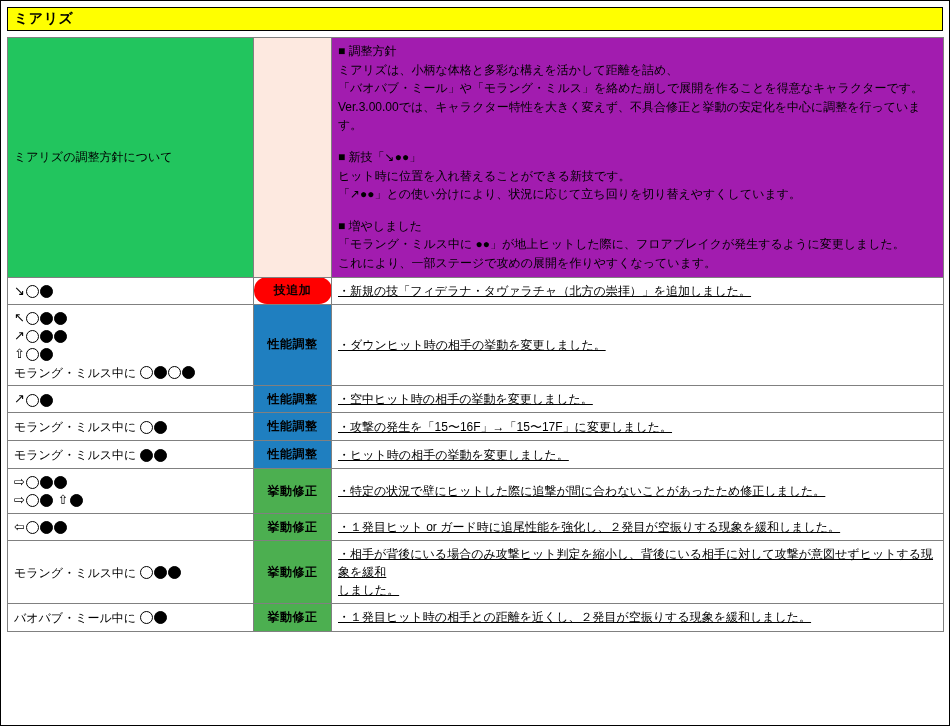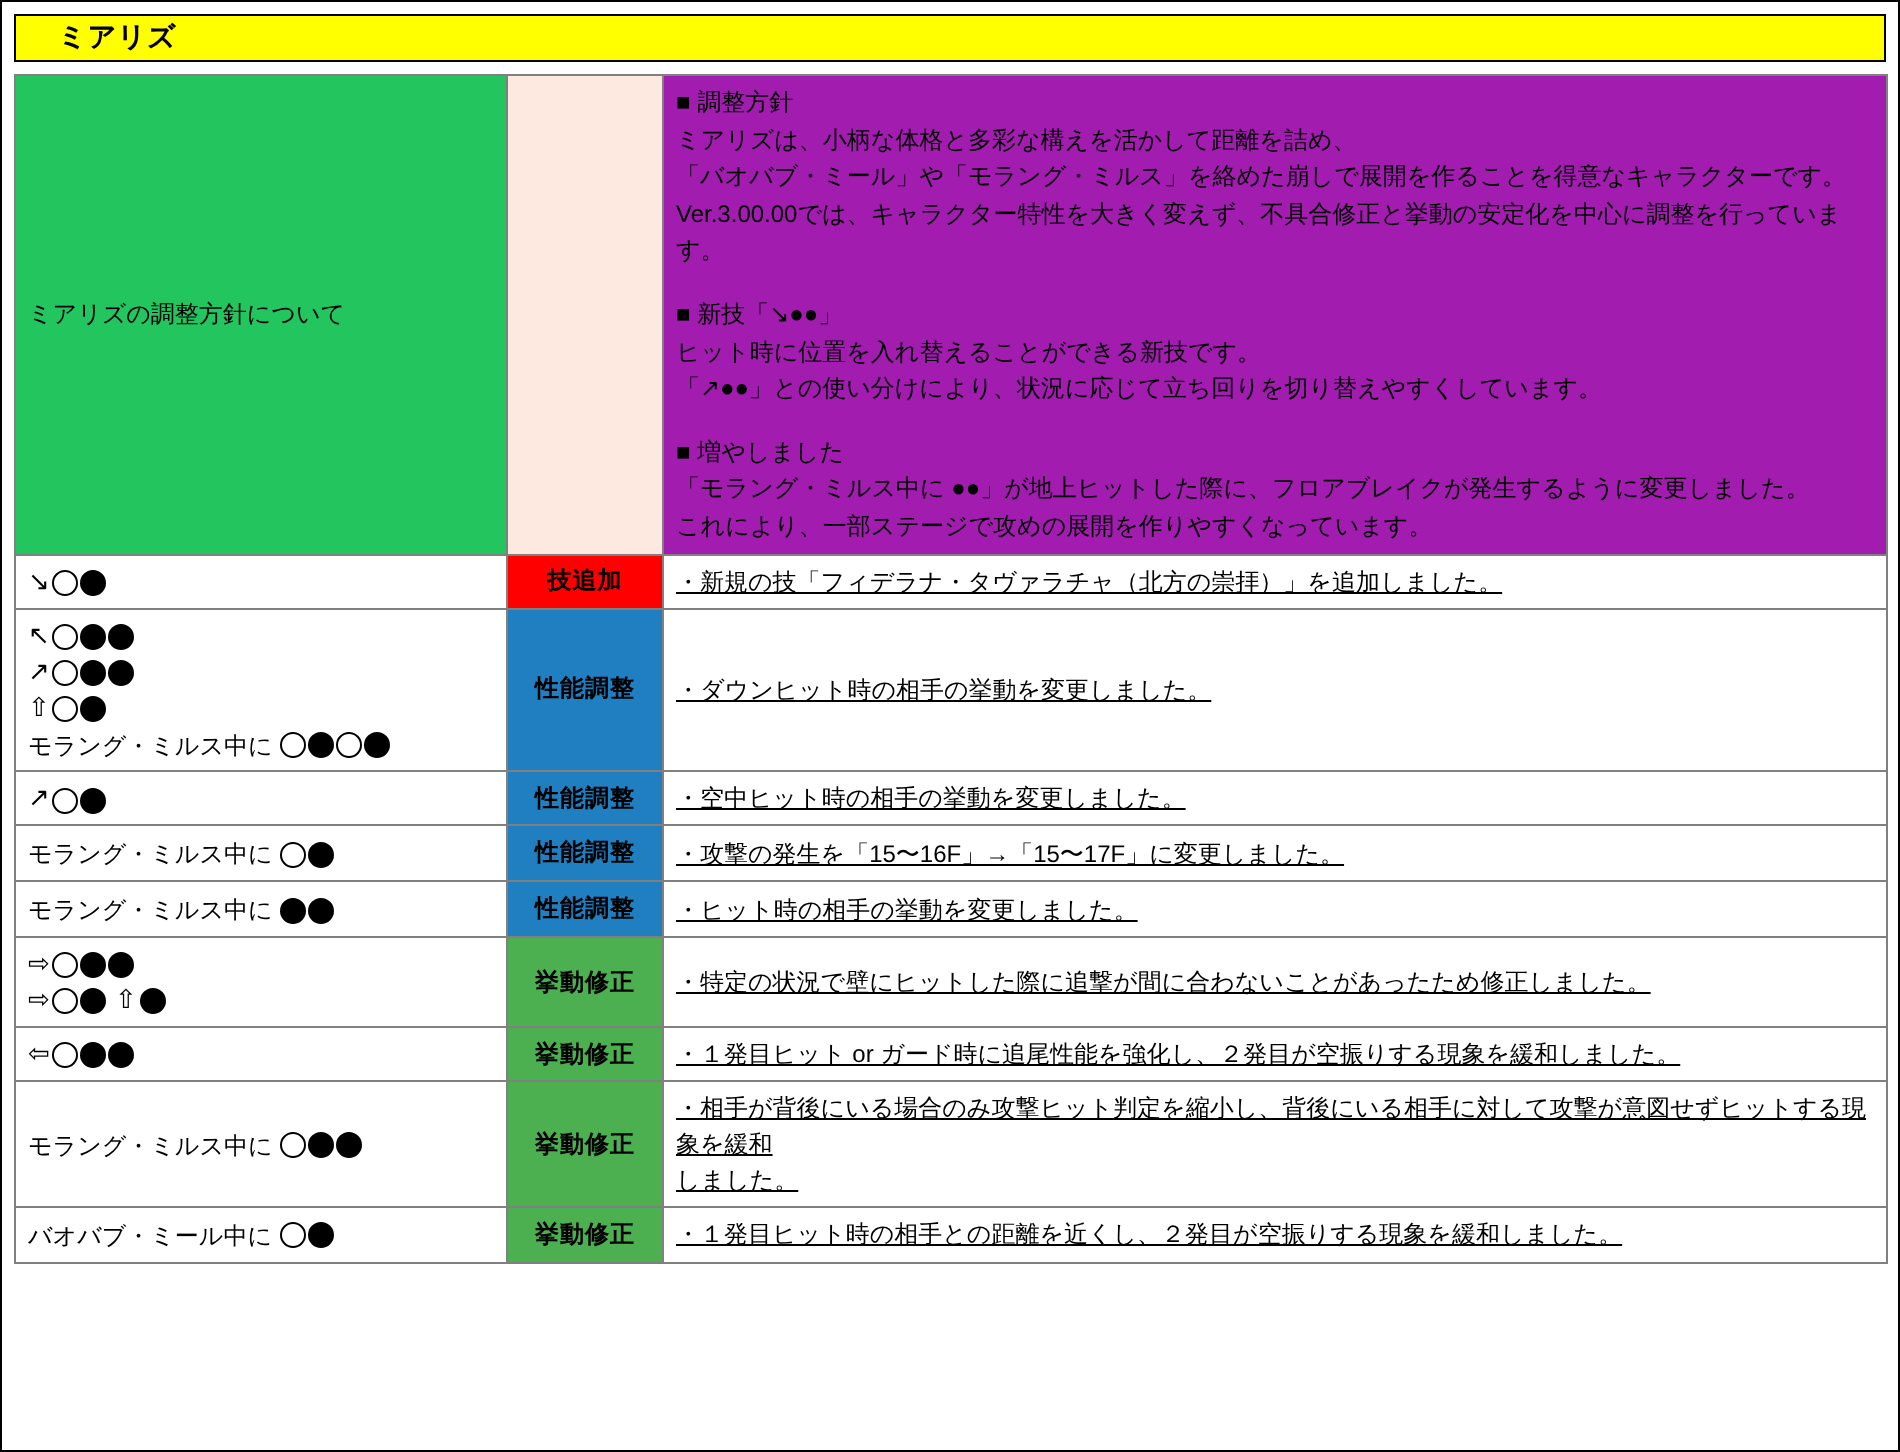--- a/index.html
+++ b/index.html
@@ -22,21 +22,21 @@
     display: flex;
     flex-direction: column;
   }
   .title-bar {
     margin: 6px 6px 0 6px;
     background: #ffff00;
     border: 1px solid #000000;
     height: 24px;
     display: flex;
     align-items: center;
-    padding-left: 21px;
+    padding-left: 6px;
     box-sizing: border-box;
   }
   .title-bar .title-text {
     font-size: 14px;
     font-weight: bold;
     color: #000000;
     letter-spacing: 0.5px;
   }
   table.changes {
     margin: 6px;
@@ -86,21 +86,21 @@
   .intro-desc .spacer {
     height: 13px;
   }
   td.tag-cell {
     text-align: center;
     font-weight: bold;
     color: #ffffff;
     font-size: 13px;
     letter-spacing: 0.5px;
   }
-  .tag-add  { background: #ff0000; }
+  .tag-add  { background: #ff0000; border-radius: 13px; }
   .tag-perf { background: #1f7fc0; }
   .tag-fix  { background: #4caf50; }
 
   .desc-line { display: block; }
   .arrow {
     font-size: 13px;
     line-height: 1;
     color: #000000;
     margin-right: 1px;
   }

